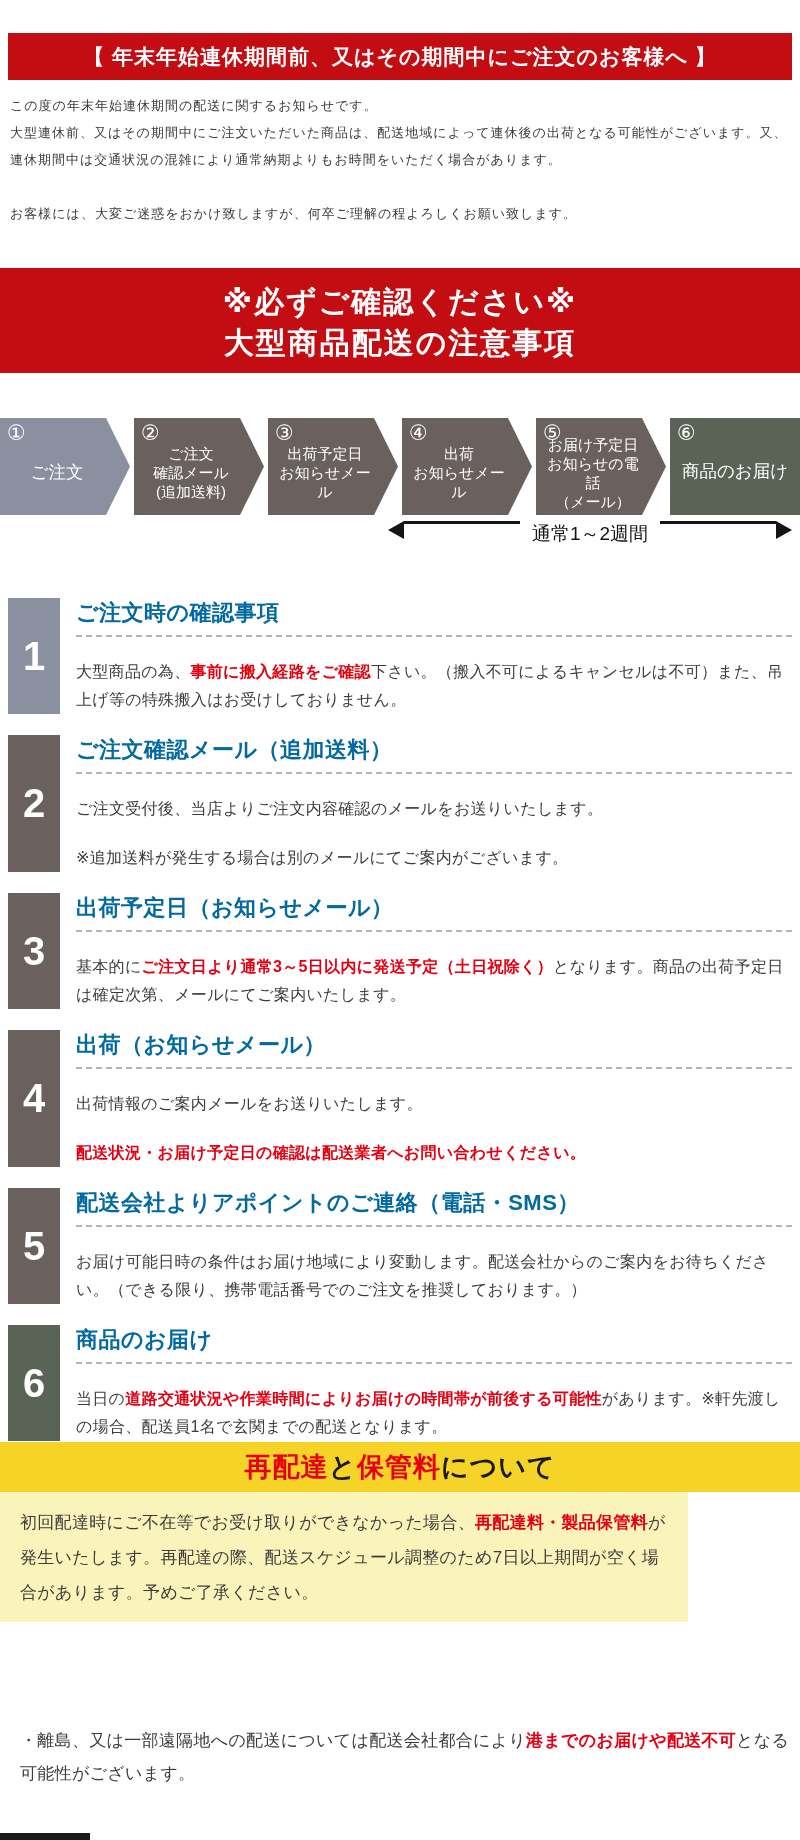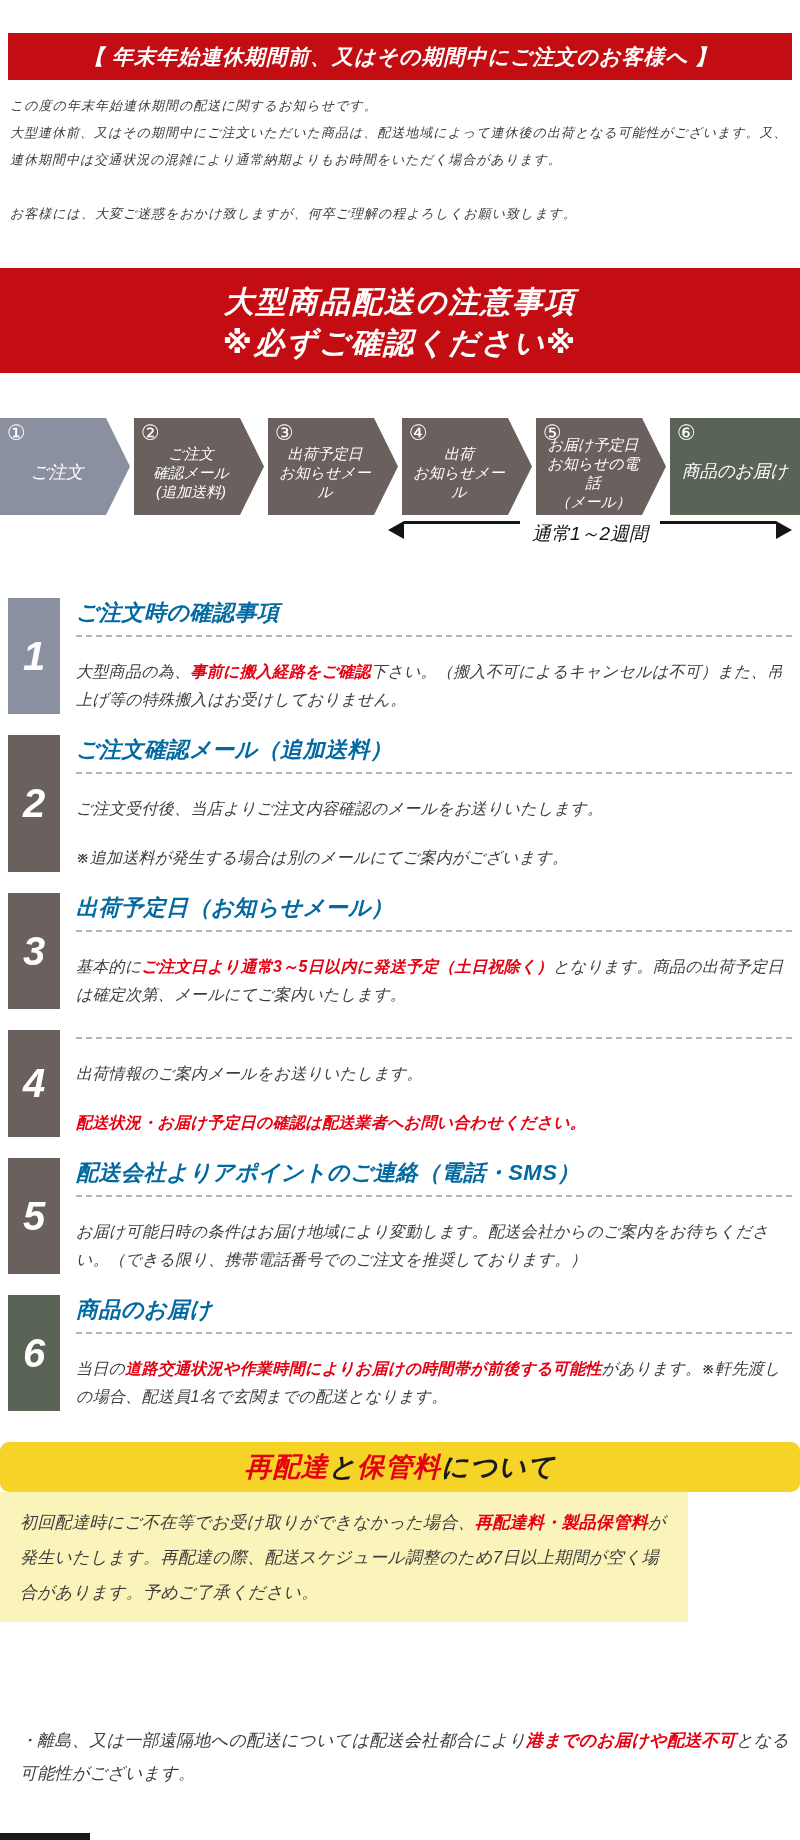--- a/index.html
+++ b/index.html
@@ -1,18 +1,18 @@
 <!DOCTYPE html>
 <html><head>
 <meta charset="utf-8">
 <style>
   html,body{margin:0;padding:0;background:#ffffff;}
   .page{
     position:relative;width:800px;height:1840px;overflow:hidden;background:#ffffff;
-    font-family:"Liberation Sans","DejaVu Sans",sans-serif;color:#3c3c3c;font-style:italic;
+    font-family:"Liberation Sans","DejaVu Sans",sans-serif;color:#3c3c3c;
   }
   
   .top-banner{
     position:absolute;top:33px;left:8px;width:784px;height:47px;background:#c30d12;
     color:#fff;font-weight:bold;font-size:21px;letter-spacing:1px;
     display:flex;align-items:center;justify-content:center;box-sizing:border-box;
   }
   
   .intro{position:absolute;top:92px;left:10px;width:782px;font-size:13px;line-height:27px;letter-spacing:1px;color:#3a3a3a;}
   .intro .p2{margin-top:0;}
@@ -56,21 +56,21 @@
   .sec-content{flex:1;padding-left:16px;min-height:101px;}
   .sec-title{font-size:22px;font-weight:bold;color:#0369a1;letter-spacing:0.5px;}
   .sec-divider{border-top:2px dashed #b5b5b5;margin:7px 0 6px 0;}
   .sec-body{font-size:16px;line-height:28px;color:#3c3c3c;letter-spacing:0.3px;margin-top:21px;}
   .red{color:#e60012;}
   .b{font-weight:bold;}
   
   .redeliv-header{
     position:absolute;top:1442px;left:0;width:800px;height:50px;background:#f5d327;
     display:flex;align-items:center;justify-content:center;
-    font-size:27px;font-weight:bold;color:#1a1a1a;letter-spacing:1px;border-radius:9px;
+    font-size:27px;font-weight:bold;color:#1a1a1a;letter-spacing:1px;
   }
   .redeliv-body{
     position:absolute;top:1492px;left:0;width:688px;height:130px;background:#faf4ba;
     box-sizing:border-box;padding:13px 14px 0 20px;font-size:17px;line-height:35px;color:#3c3c3c;letter-spacing:0.3px;
   }
   
   .other-header{
     position:absolute;top:1660px;left:0;width:800px;height:52px;background:#f5c36c;
     display:flex;align-items:center;justify-content:center;
     font-size:25px;font-weight:bold;color:#111;letter-spacing:1px;
@@ -87,22 +87,22 @@
     <span>【 年末年始連休期間前、又はその期間中にご注文のお客様へ 】</span>
   </div>
 
   <div class="intro">
     <div class="p1">この度の年末年始連休期間の配送に関するお知らせです。</div>
     <div class="p2">大型連休前、又はその期間中にご注文いただいた商品は、配送地域によって連休後の出荷となる可能性がございます。又、連休期間中は交通状況の混雑により通常納期よりもお時間をいただく場合があります。</div>
     <div class="p3">お客様には、大変ご迷惑をおかけ致しますが、何卒ご理解の程よろしくお願い致します。</div>
   </div>
 
   <div class="alert-banner">
+    <div class="alert-line">※必ずご確認ください※</div>
     <div class="alert-line">大型商品配送の注意事項</div>
-    <div class="alert-line">※必ずご確認ください※</div>
   </div>
 
   <div class="flow-row" id="flow-row">
       <div class="step step-arrow" style="background-color: rgb(138, 144, 160);">
         <span class="step-num">①</span>
         <span class="step-label one-line">ご注文</span>
       </div>
       <div class="step step-arrow" style="background-color: rgb(106, 97, 95);">
         <span class="step-num">②</span>
         <span class="step-label">ご注文<br>確認メール<br>(追加送料)</span>
@@ -155,20 +155,21 @@
         <div class="sec-num" style="background-color: rgb(106, 97, 95);">3</div>
         <div class="sec-content">
           <div class="sec-title">出荷予定日（お知らせメール）</div>
           <div class="sec-divider"></div>
           <div class="sec-body"><span>基本的に</span><span class="red b">ご注文日より通常3～5日以内に発送予定（土日祝除く）</span><span>となります。商品の出荷予定日は確定次第、メールにてご案内いたします。</span></div>
         </div>
       </div>
       <div class="section">
         <div class="sec-num" style="background-color: rgb(106, 97, 95);">4</div>
         <div class="sec-content">
+          <div class="sec-title">出荷（お知らせメール）</div>
           <div class="sec-divider"></div>
           <div class="sec-body"><span>出荷情報のご案内メールをお送りいたします。</span></div>
           <div class="sec-body"><span class="red b">配送状況・お届け予定日の確認は配送業者へお問い合わせください。</span></div>
         </div>
       </div>
       <div class="section">
         <div class="sec-num" style="background-color: rgb(106, 97, 95);">5</div>
         <div class="sec-content">
           <div class="sec-title">配送会社よりアポイントのご連絡（電話・SMS）</div>
           <div class="sec-divider"></div>

